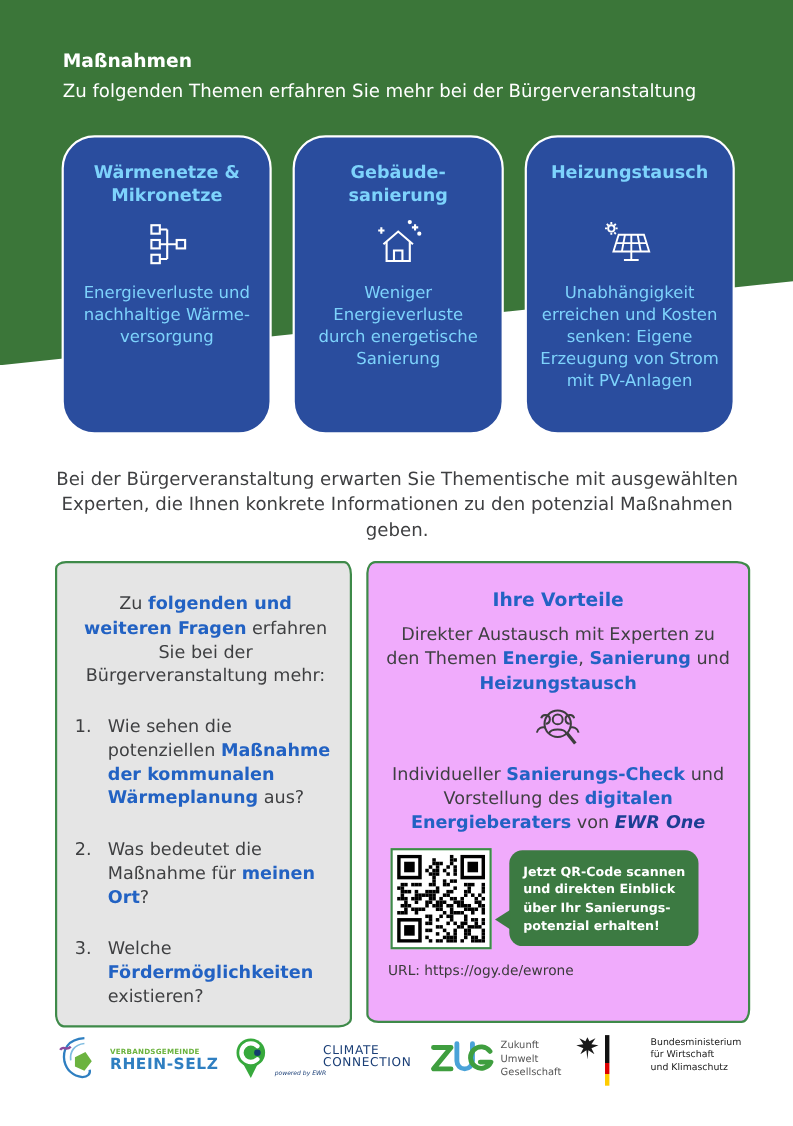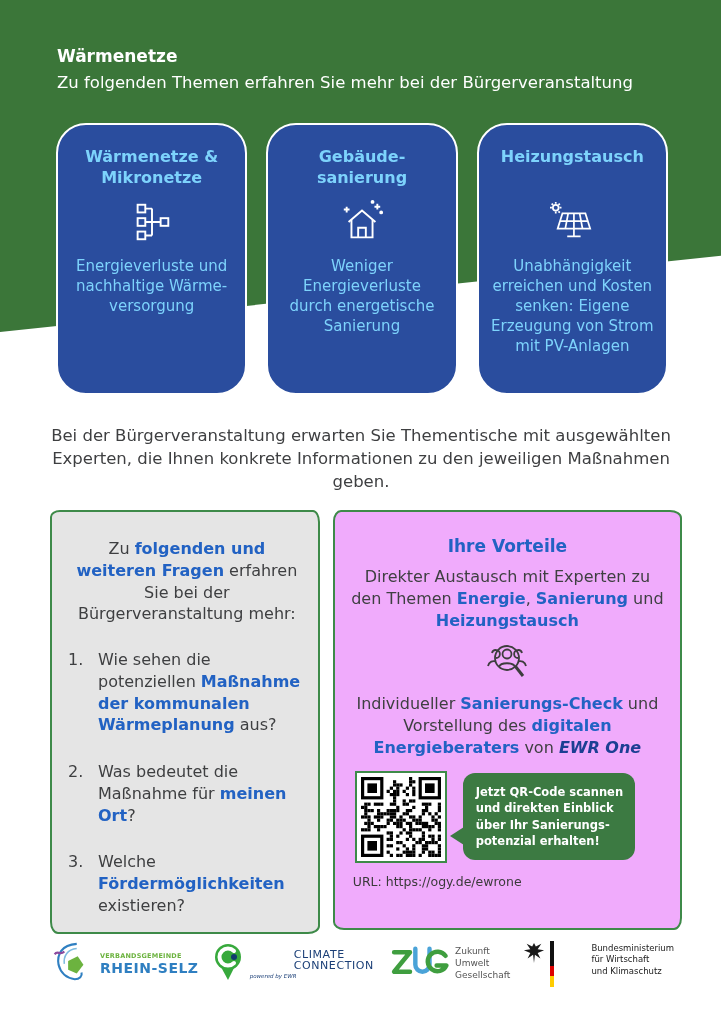--- a/index.html
+++ b/index.html
@@ -58,21 +58,21 @@
   .bmwk{display:flex;align-items:flex-start;gap:5px;}
   .bmwk-bar{width:4px;height:46px;background:linear-gradient(to bottom,#111 0 55%,#d00 55% 76%,#ffcc00 76% 100%);}
   .bmwk-text{font-size:8.5px;color:#1a1a1a;line-height:1.35;padding-top:2px;margin-left:32px;}
 </style>
 </head>
 <body>
 
 <div class="green-band"></div>
 
 <div class="header-text">
-  <div class="header-title">Wärmenetze</div>
+  <div class="header-title">Maßnahmen</div>
   <div class="header-subtitle">Zu folgenden Themen erfahren Sie mehr bei der Bürgerveranstaltung</div>
 </div>
 
 <div class="cards">
   <div class="card">
     <div class="card-title">Wärmenetze &amp; Mikronetze</div>
     <div class="card-icon">
       <svg width="46" height="46" viewBox="0 0 48 48" fill="none" stroke="#fff" stroke-width="2">
         <path d="M24 10 V38 M24 10 H17 M24 24 H17 M24 38 H17 M24 24 H33"></path>
         <rect x="9" y="6" width="8" height="8"></rect>
@@ -106,21 +106,21 @@
         <path d="M22 14 L19 30 M28 14 L28 30 M34 14 L37 30 M13.5 22 H42.5"></path>
         <path d="M28 30 V38 M21 38 H35"></path>
         <circle cx="9" cy="8" r="3"></circle>
         <path d="M9 2 v2 M9 12 v2 M3 8 h2 M13 8 h2 M4.7 3.7 l1.5 1.5 M11.8 11.8 l1.5 1.5 M13.3 3.7 l-1.5 1.5"></path>
       </svg>
     </div>
     <div class="card-body">Unabhängigkeit erreichen und Kosten senken: Eigene Erzeugung von Strom mit PV-Anlagen</div>
   </div>
 </div>
 
-<div class="intro-paragraph">Bei der Bürgerveranstaltung erwarten Sie Thementische mit ausgewählten Experten, die Ihnen konkrete Informationen zu den jeweiligen Maßnahmen geben.</div>
+<div class="intro-paragraph">Bei der Bürgerveranstaltung erwarten Sie Thementische mit ausgewählten Experten, die Ihnen konkrete Informationen zu den potenzial Maßnahmen geben.</div>
 
 <div class="boxes">
   <div class="qbox">
     <div class="q-intro"><span>Zu </span><span class="b">folgenden und weiteren Fragen</span><span> erfahren Sie bei der Bürgerveranstaltung mehr:</span></div>
     <div class="q-item">
       <span class="q-num">1.</span>
       <span class="q-text"><span>Wie sehen die potenziellen </span><span class="b">Maßnahme der kommunalen Wärmeplanung</span><span> aus?</span></span>
     </div>
     <div class="q-item">
       <span class="q-num">2.</span>

